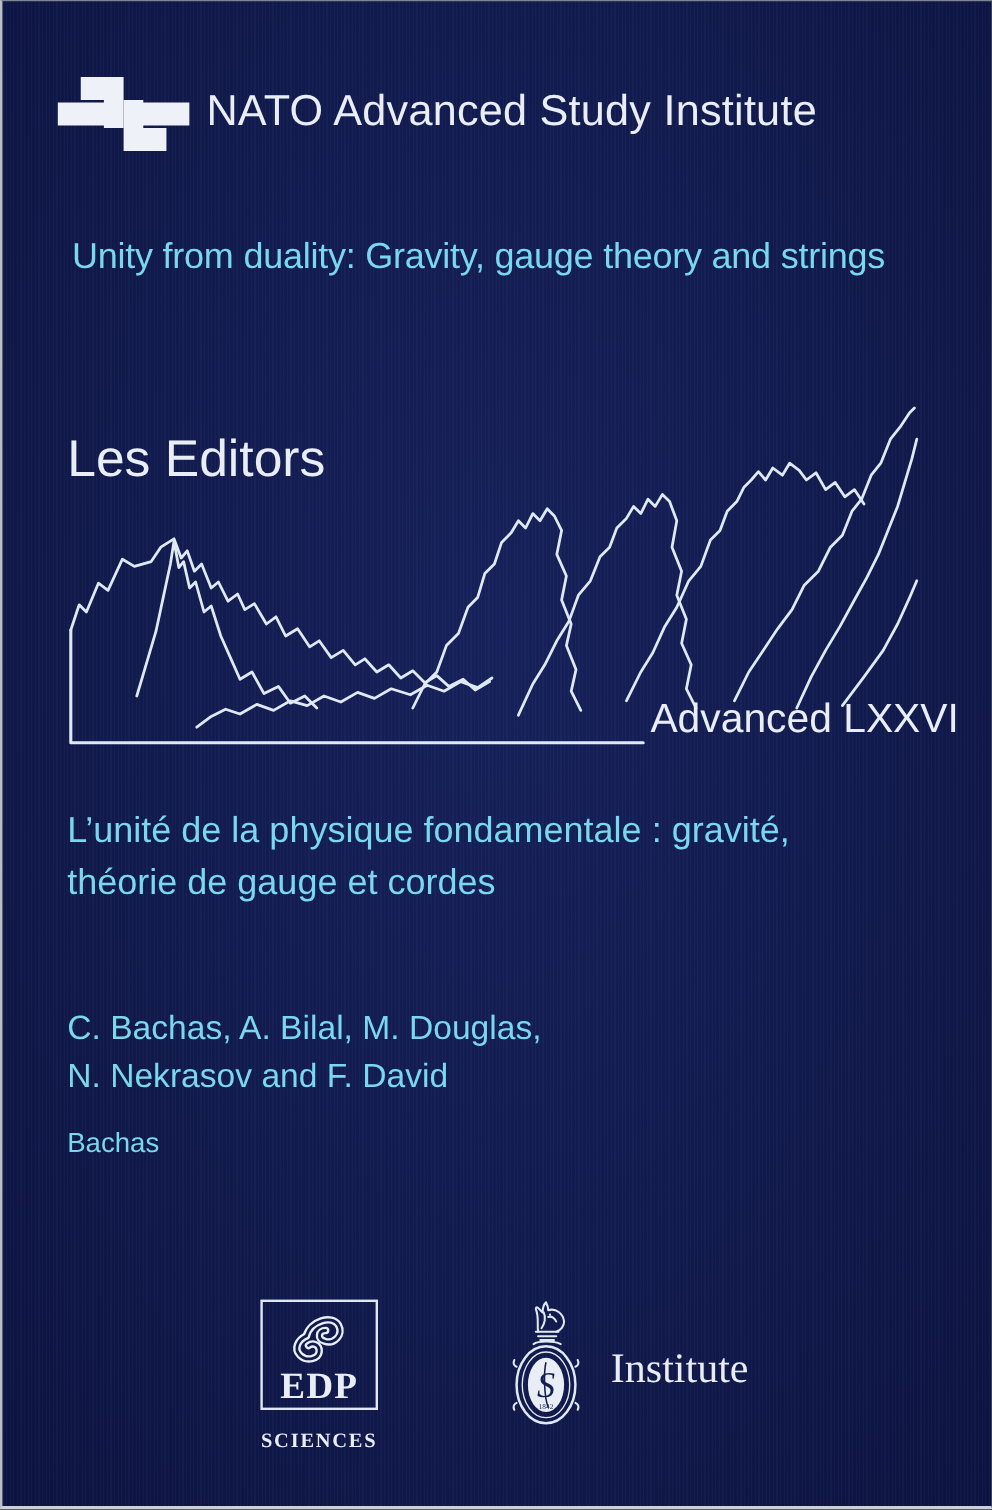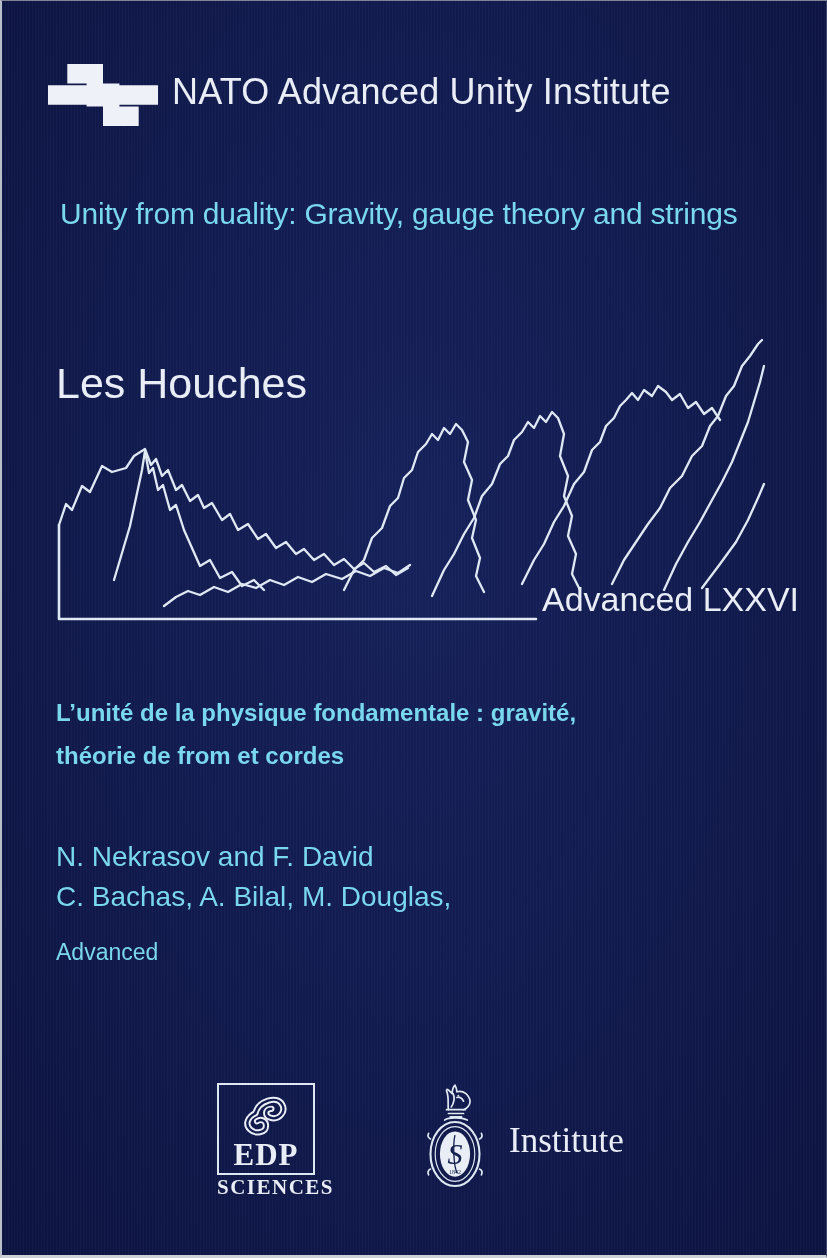--- a/index.html
+++ b/index.html
@@ -13,53 +13,53 @@
       radial-gradient(ellipse at 50% 42%, #16215a 0%, #111a4c 55%, #0c1340 100%);
     font-family:"Liberation Sans", sans-serif;
   }
   .abs { position:absolute; }
   .t-white { color:#e8edf6; }
   .t-cyan  { color:#7ad8ee; }
   #institute   { left:170px; top:70px;  font-size:36px; letter-spacing:0.2px; }
   #title-en    { left:58px;  top:196px; font-size:30px; letter-spacing:-0.2px; }
   #location    { left:54px;  top:358px; font-size:43px; }
   #session     { left:540px; top:579px; font-size:34px; }
-  #title-fr    { left:54px;  top:690px; font-size:24px; line-height:43px;font-weight:bold; }
+  #title-fr    { left:54px;  top:670px; font-size:30px; line-height:43px; }
   #authors     { left:54px;  top:836px; font-size:28px; line-height:40px; }
   #editors     { left:54px;  top:938px; font-size:23px; }
   svg { display:block; }
   .lineart { stroke:#dfe9f4; fill:none; stroke-linejoin:round; stroke-linecap:round; }
   
   #edp { left:215px; top:1082px; width:98px; text-align:center; }
   .edp-box { box-sizing:border-box; border:2px solid #dfe8f2; width:98px; height:92px; padding-top:5px; }
   .edp-box svg { margin:0 auto; }
   .edp-name { font-family:"Liberation Serif", serif; font-weight:bold; font-size:31px;
               color:#e8edf6; margin-top:-3px; letter-spacing:1px; }
-  .edp-sub  { font-family:"Liberation Serif", serif; font-size:21px; color:#e8edf6;
-              letter-spacing:1.5px; margin-top:0; font-weight:bold; }
+  .edp-sub  { font-family:"Liberation Serif", serif; font-size:17px; color:#e8edf6;
+              letter-spacing:1.5px; margin-top:16px; font-weight:bold; }
   
   #springer-emblem { left:420px; top:1079px; }
   #springer-name   { left:507px; top:1120px; font-family:"Liberation Serif", serif; font-size:35px; }
 </style>
 </head>
 <body>
 
 <div class="cover">
 
   <svg class="abs" style="left:46px; top:61px;" width="110" height="66" viewBox="0 0 114 68" aria-hidden="true">
     <g fill="#eef2f8">
       <path d="M20,2 h37 v20 h-37 z M40,2 h17 v44 h-17 z M0,24 h44 v20 H0 z"></path>
       <path transform="rotate(180 57 34)" d="M20,2 h37 v20 h-37 z M40,2 h17 v44 h-17 z M0,24 h44 v20 H0 z"></path>
     </g>
   </svg>
-  <div class="abs t-white" id="institute">NATO Advanced Unity Institute</div>
+  <div class="abs t-white" id="institute">NATO Advanced Study Institute</div>
 
   <div class="abs t-cyan" id="title-en">Unity from duality: Gravity, gauge theory and strings</div>
 
-  <div class="abs t-white" id="location">Les Houches</div>
+  <div class="abs t-white" id="location">Les Editors</div>
 
   <svg class="abs" style="left:50px; top:337px;" width="715" height="288" viewBox="0 0 715 288" aria-hidden="true">
     <g class="lineart" stroke-width="2.6">
       <polyline points="7,187 7,281 484,281"></polyline>
     </g>
     <g class="lineart" stroke-width="2.3">
 
       <polyline points="7,187 14,166 20,172 30,148 38,154 50,128 60,134 74,130 82,118 93,111
                         99,127 104,121 110,138 116,132 124,152 130,147 138,163 146,157 152,170
                         160,165 170,182 178,176 186,192 196,186 206,201 214,196 224,210 234,204
@@ -90,28 +90,28 @@
       <polyline points="612,252 624,226 636,204 648,184 660,162 670,144 680,124 688,104 696,84
                         702,64 708,44 712,28"></polyline>
       <polyline points="650,250 668,226 684,204 696,182 706,160 712,146"></polyline>
     </g>
   </svg>
 
   <div class="abs t-white" id="session">Advanced LXXVI</div>
 
   <div class="abs t-cyan" id="title-fr">
     <div>L’unité de la physique fondamentale : gravité,</div>
-    <div>théorie de from et cordes</div>
+    <div>théorie de gauge et cordes</div>
   </div>
 
   <div class="abs t-cyan" id="authors">
+    <div>C. Bachas, A. Bilal, M. Douglas,</div>
     <div>N. Nekrasov and F. David</div>
-    <div>C. Bachas, A. Bilal, M. Douglas,</div>
   </div>
-  <div class="abs t-cyan" id="editors">Advanced</div>
+  <div class="abs t-cyan" id="editors">Bachas</div>
 
   <div class="abs" id="edp">
     <div class="edp-box">
       <svg width="64" height="50" viewBox="0 0 64 56" aria-hidden="true">
         <g fill="none" stroke-linecap="round">
           <g stroke="#e8edf6" stroke-width="7">
             <path d="M20,26 C24,12 44,6 50,16 C55,25 46,34 37,31 C30,29 31,21 38,21"></path>
             <path d="M20,26 C12,30 8,38 14,44 C20,50 32,48 32,40 C32,34 26,32 22,35"></path>
           </g>
           <g stroke="#111a4c" stroke-width="2.6">

